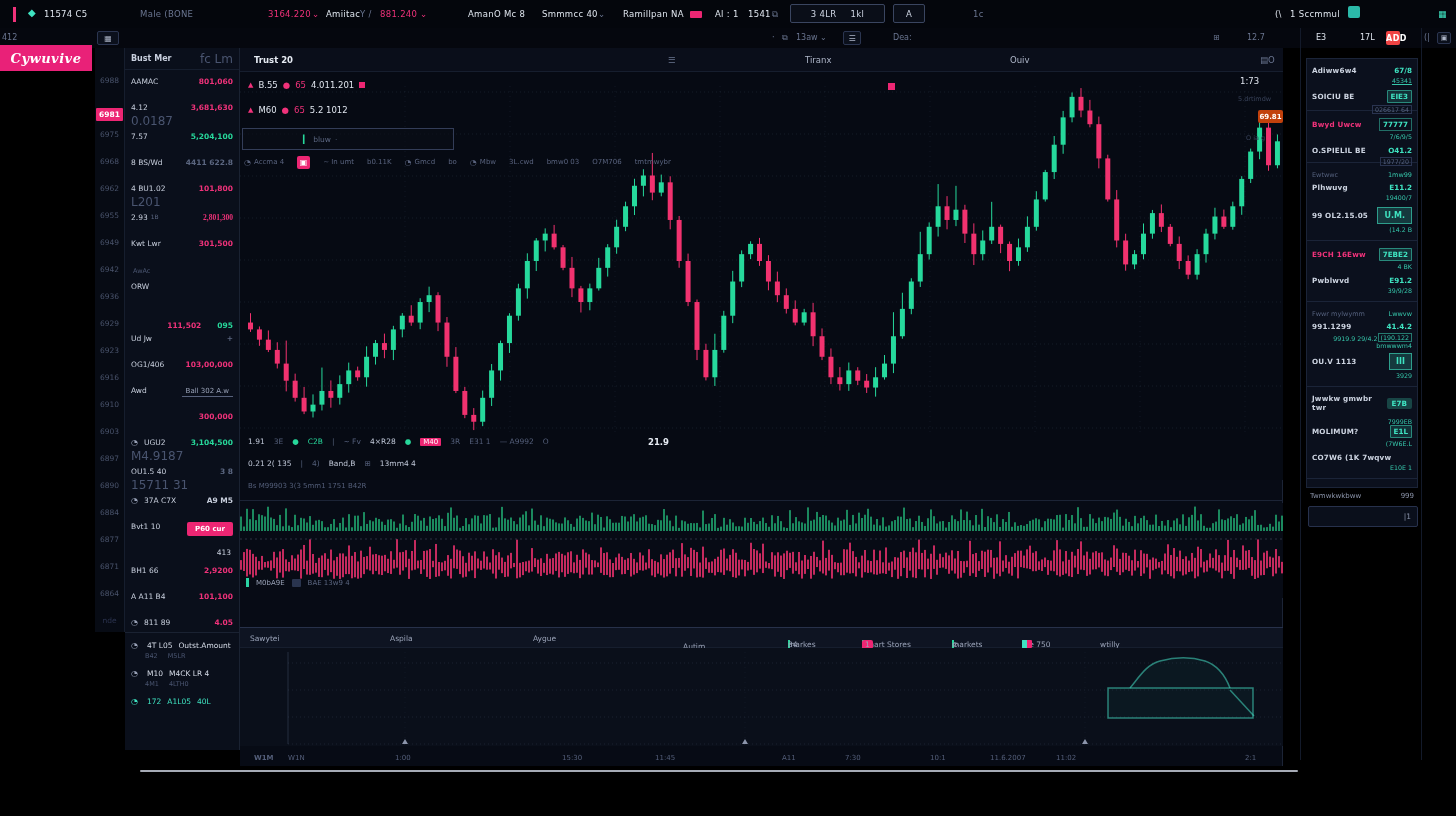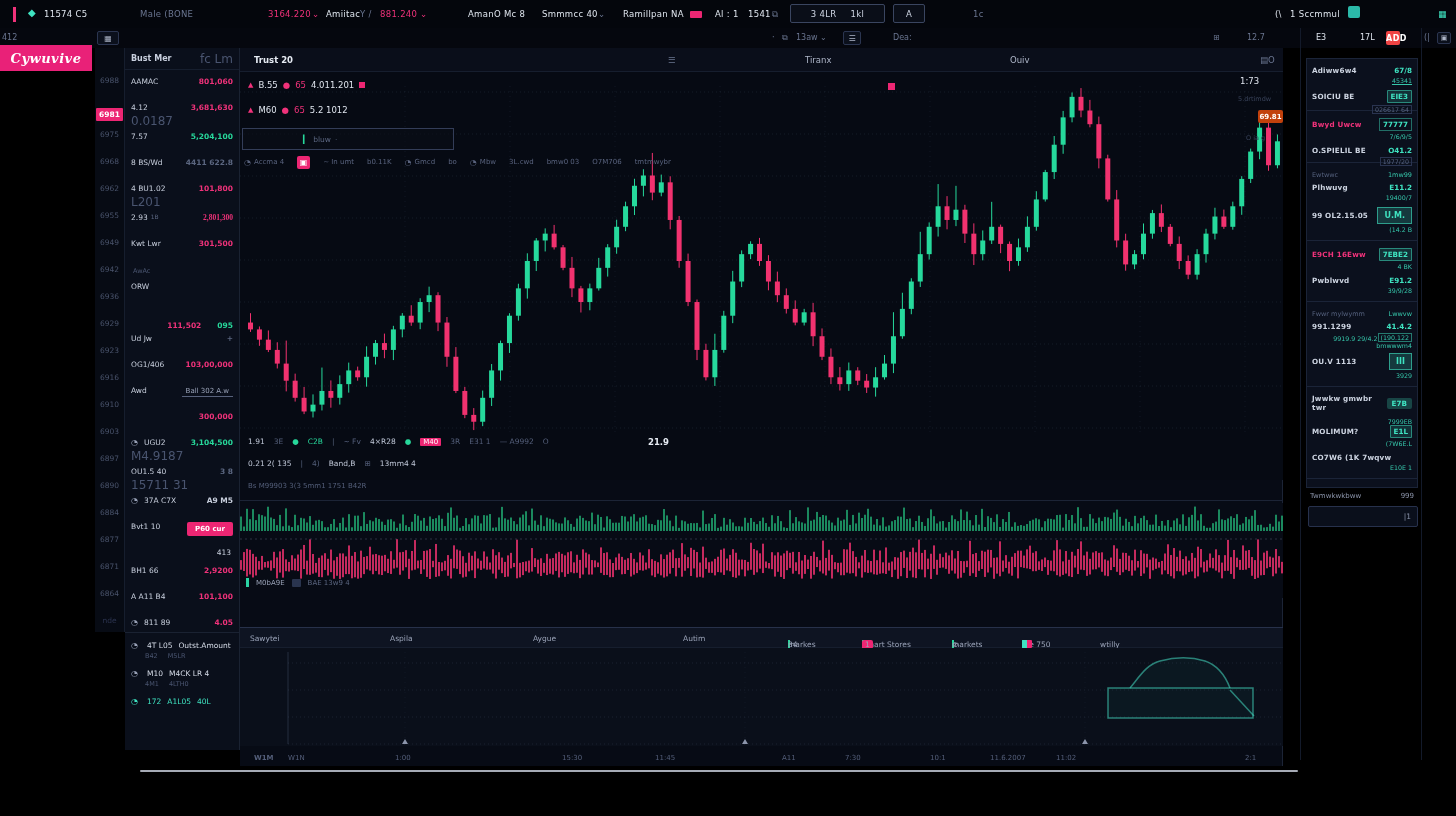--- a/index.html
+++ b/index.html
@@ -1530,21 +1530,21 @@
     <span class="vbar"></span>
     <span style="color:#9aa3b8">M0bA9E</span>
     <span class="vbox"></span>
     <span>BAE 13w9 4</span>
   </div>
 
   <div id="tableheader">
       <span style="left: 10px;">Sawytei</span>
       <span style="left: 150px;">Aspila</span>
       <span style="left: 293px;">Aygue</span>
-      <span style="left: 443px;">Autim</span>
+      <span style="left: 443px; margin-top: 8px;">Autim</span>
       <span class="ttab" style="left: 548px;">
         <span class="gbar"></span>
         <span>markes</span>
         <span class="tcount">34</span>
       </span>
       <span class="ttab" style="left: 622px;">
         <span class="gbar"></span>
         <span>Smart Stores</span>
         <span class="tbadge">1</span>
       </span>

